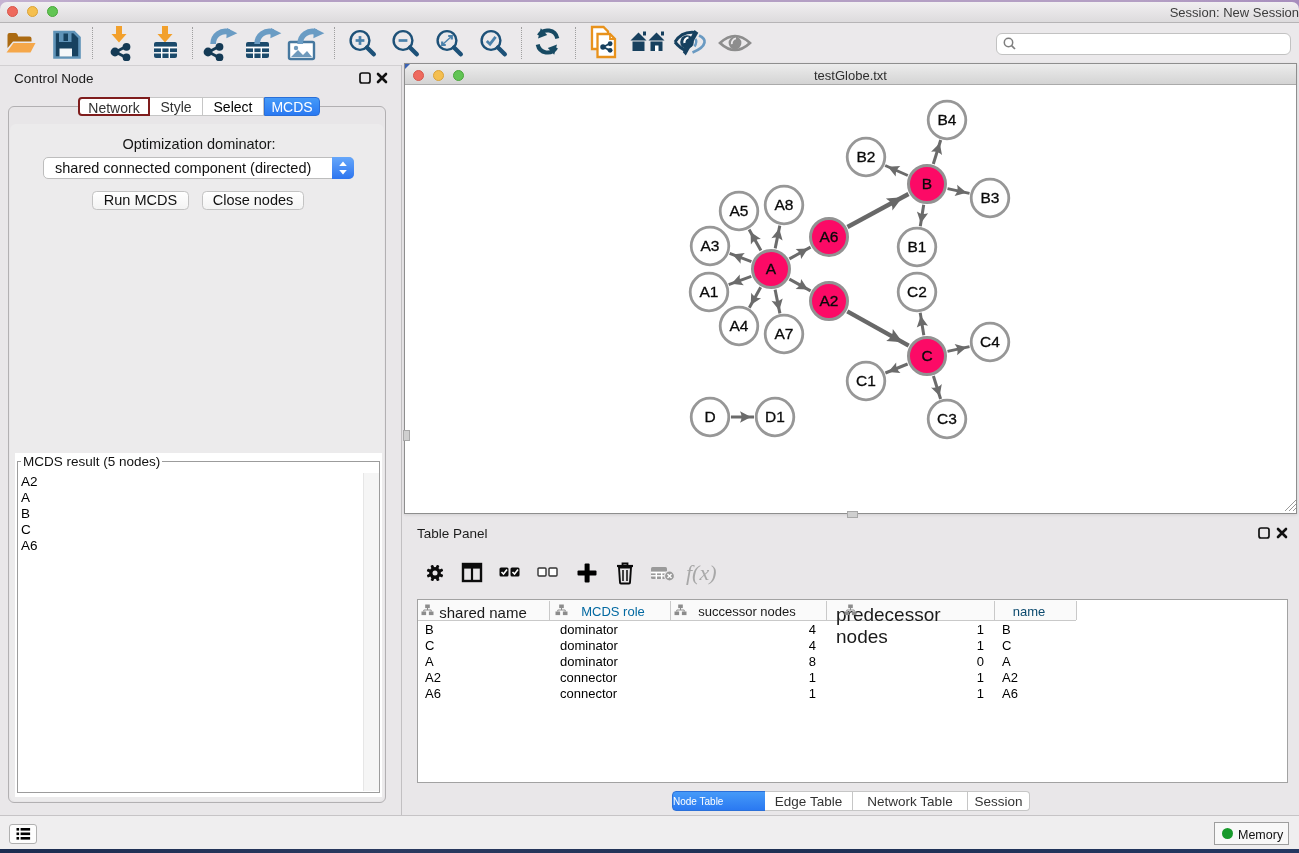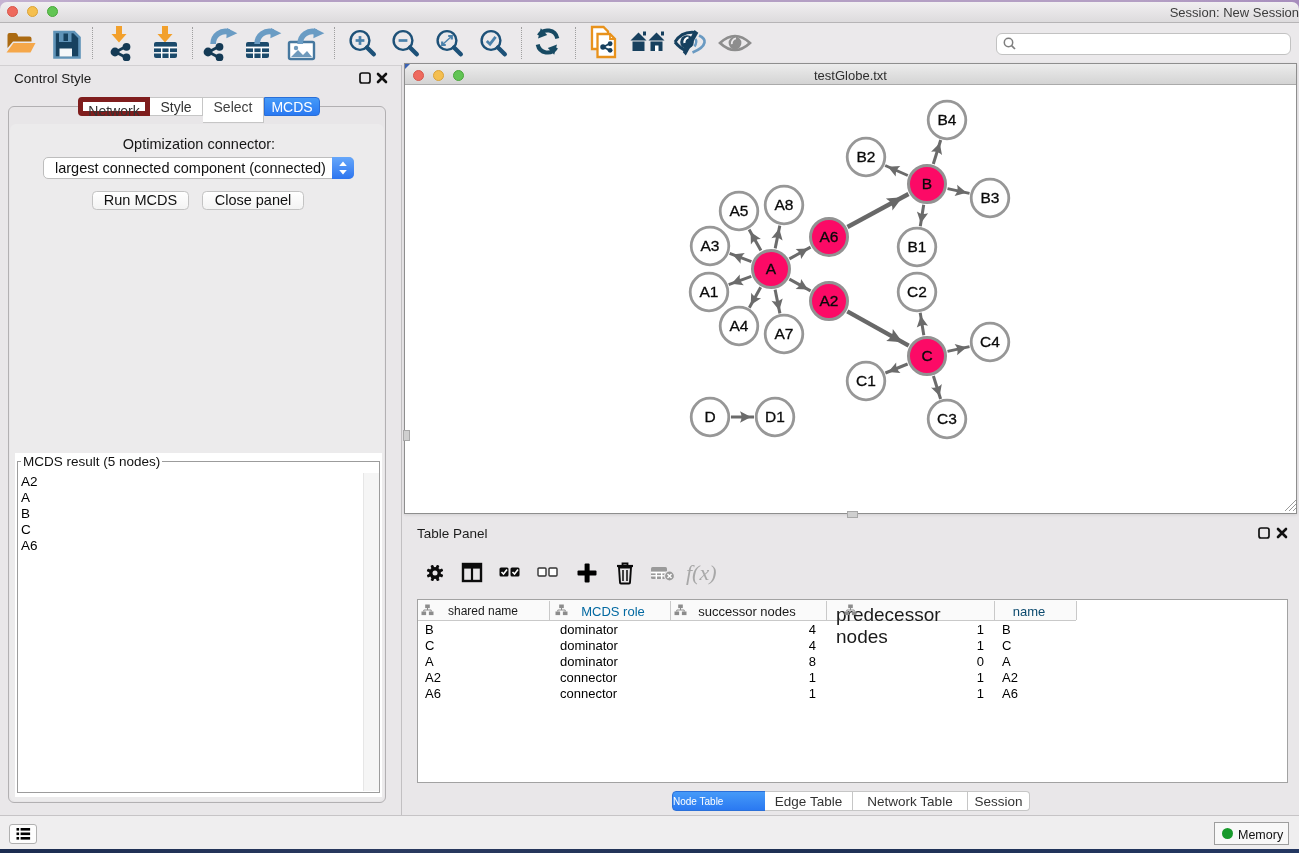--- a/index.html
+++ b/index.html
@@ -152,43 +152,43 @@
     <circle cx="17" cy="13" r="6.4" fill="#8d8d8d"></circle>
     <path d="M13.8 14.2 A5 5 0 0 1 18 8.4" fill="none" stroke="#eceaec" stroke-width="1.8"></path>
   </svg>
 <div class="abs" style="left:996px;top:33px;width:293px;height:20px;background:#fff;border:1px solid #c2c2c2;border-radius:6px"></div>
 <svg style="position:absolute;left:1003px;top:37px" width="14" height="14" viewBox="0 0 14 14">
     <circle cx="5.5" cy="5.5" r="4.2" fill="none" stroke="#7e7e7e" stroke-width="1.5"></circle>
     <line x1="8.6" y1="8.6" x2="12" y2="12" stroke="#7e7e7e" stroke-width="1.7"></line>
   </svg>
 <div class="abs" style="left:0;top:65px;width:401px;height:750px;background:#e9e7e9;border-top:1px solid #d2d0d2"></div>
 <div class="abs" style="left:401px;top:65px;width:0;height:750px;border-left:1px solid #c2c0c2"></div>
-<div class="abs" style="left:14px;top:71px;font-size:13.5px;color:#1c1c1c">Control Style</div>
+<div class="abs" style="left:14px;top:71px;font-size:13.5px;color:#1c1c1c">Control Node</div>
 <svg style="position:absolute;left:359px;top:72px" width="12" height="12" viewBox="0 0 12 12">
     <rect x="1" y="1" width="10" height="10" rx="2" fill="none" stroke="#111" stroke-width="1.7"></rect>
   </svg>
 <svg style="position:absolute;left:376px;top:72px" width="12" height="12" viewBox="0 0 12 12">
     <path d="M2 2 L10 10 M10 2 L2 10" stroke="#111" stroke-width="2.6" stroke-linecap="round"></path>
   </svg>
 <div class="abs" style="left:8px;top:106px;width:378px;height:697px;background:#e8e6e8;border:1px solid #b2b0b2;border-radius:6px;box-sizing:border-box"></div>
 <div class="abs" style="left:10px;top:124px;width:374px;height:677px;background:#ecebec;border-radius:6px"></div>
-<div class="abs" style="left:78px;top:97px;width:72px;height:19px;background:#fff;color:#333;border:5px solid #7f1d1d;border-radius:4px 0 0 4px;box-sizing:border-box;font-size:14px;text-align:center;line-height:18px">Network</div>
+<div class="abs" style="left:78px;top:97px;width:72px;height:19px;background:#fff;color:#333;border:2px solid #7f1d1d;border-radius:4px 0 0 4px;box-sizing:border-box;font-size:14px;text-align:center;line-height:18px">Network</div>
 <div class="abs" style="left:150px;top:97px;width:53px;height:19px;background:#fff;color:#333;border:1px solid #c6c6c6;border-left:none;box-sizing:border-box;font-size:14px;text-align:center;line-height:18px">Style</div>
-<div class="abs" style="left:203px;top:97px;width:61px;height:26px;background:#fff;color:#404040;border:1px solid #c6c6c6;border-left:none;box-sizing:border-box;font-size:14px;text-align:center;line-height:18px">Select</div>
+<div class="abs" style="left:203px;top:97px;width:61px;height:19px;background:#fff;color:#000000;border:1px solid #c6c6c6;border-left:none;box-sizing:border-box;font-size:14px;text-align:center;line-height:18px">Select</div>
 <div class="abs" style="left:264px;top:97px;width:56px;height:19px;background:linear-gradient(#459af8,#2a79f2);color:#fff;border:1px solid #2a6fd8;border-radius:0 4px 4px 0;box-sizing:border-box;font-size:14px;text-align:center;line-height:18px">MCDS</div>
-<div class="abs" style="left:0;top:136px;width:398px;text-align:center;font-size:14.5px;color:#161616">Optimization connector:</div>
+<div class="abs" style="left:0;top:136px;width:398px;text-align:center;font-size:14.5px;color:#161616">Optimization dominator:</div>
 <div class="abs" style="left:43px;top:157px;width:311px;height:22px;background:#fff;border:1px solid #bdbdbd;border-radius:5px;box-sizing:border-box"></div>
-<div class="abs" style="left:55px;top:160px;font-size:14.5px;color:#111">largest connected component (connected)</div>
+<div class="abs" style="left:55px;top:160px;font-size:14.5px;color:#111">shared connected component (directed)</div>
 <div class="abs" style="left:332px;top:157px;width:22px;height:22px;background:linear-gradient(#66a7fa,#2d75ef);border-radius:0 5px 5px 0"></div>
 <svg style="position:absolute;left:337px;top:161px" width="12" height="14" viewBox="0 0 12 14">
     <path d="M6 0.5 L9.8 5 L2.2 5 Z" fill="#fff"></path>
     <path d="M6 13.5 L9.8 9 L2.2 9 Z" fill="#fff"></path>
   </svg>
 <div class="abs" style="left:92px;top:191px;width:97px;height:19px;background:linear-gradient(#ffffff,#f3f3f3);border:1px solid #c3c3c3;border-radius:4.5px;box-sizing:border-box;font-size:14.5px;color:#111;text-align:center;line-height:17px">Run MCDS</div>
-<div class="abs" style="left:202px;top:191px;width:102px;height:19px;background:linear-gradient(#ffffff,#f3f3f3);border:1px solid #c3c3c3;border-radius:4.5px;box-sizing:border-box;font-size:14.5px;color:#111;text-align:center;line-height:17px">Close panel</div>
+<div class="abs" style="left:202px;top:191px;width:102px;height:19px;background:linear-gradient(#ffffff,#f3f3f3);border:1px solid #c3c3c3;border-radius:4.5px;box-sizing:border-box;font-size:14.5px;color:#111;text-align:center;line-height:17px">Close nodes</div>
 <div class="abs" style="left:15px;top:453px;width:367px;height:344px;background:#fff"></div>
 <div class="abs" style="left:17px;top:461px;width:363px;height:332px;border:1px solid #9c9c9c;box-sizing:border-box"></div>
 <div class="abs" style="left:21px;top:454px;background:#fff;padding:0 2px;font-size:13.5px;color:#111">MCDS result (5 nodes)</div>
 <div class="abs" style="left:363px;top:473px;width:15px;height:318px;background:#f5f5f5;border-left:1px solid #e6e6e6"></div>
 <div class="abs" style="left:21px;top:474px;font-size:13.5px;color:#000">A2</div>
 <div class="abs" style="left:21px;top:490px;font-size:13.5px;color:#000">A</div>
 <div class="abs" style="left:21px;top:506px;font-size:13.5px;color:#000">B</div>
 <div class="abs" style="left:21px;top:522px;font-size:13.5px;color:#000">C</div>
 <div class="abs" style="left:21px;top:538px;font-size:13.5px;color:#000">A6</div>
 <div class="abs" style="left:404px;top:63px;width:893px;height:451px;background:#fff;border:1px solid #8e8e8e;box-sizing:border-box;box-shadow:0 1px 3px rgba(0,0,0,0.10)"></div>
@@ -342,21 +342,21 @@
     <path d="M17.5 10 L21.5 14 M21.5 10 L17.5 14" stroke="#fff" stroke-width="1.4"></path>
   </svg>
 <div class="abs" style="left:686px;top:560px;font-family:'Liberation Serif',serif;font-style:italic;font-size:22px;color:#a8a8a8">f(x)</div>
 <div class="abs" style="left:417px;top:599px;width:871px;height:184px;background:#fff;border:1px solid #a2a2a2;box-sizing:border-box"></div>
 <div class="abs" style="left:418px;top:600px;width:658px;height:21px;background:#fafafa;border-bottom:1px solid #c9c9c9;box-sizing:border-box"></div>
 <div class="abs" style="left:549px;top:601px;width:0;height:19px;border-left:1px solid #c9c9c9"></div>
 <div class="abs" style="left:670px;top:601px;width:0;height:19px;border-left:1px solid #c9c9c9"></div>
 <div class="abs" style="left:826px;top:601px;width:0;height:19px;border-left:1px solid #c9c9c9"></div>
 <div class="abs" style="left:994px;top:601px;width:0;height:19px;border-left:1px solid #c9c9c9"></div>
 <div class="abs" style="left:1076px;top:601px;width:0;height:19px;border-left:1px solid #c9c9c9"></div>
-<div class="abs" style="left:403px;top:604px;width:160px;text-align:center;font-size:12px;color:#1a1a1a">shared name</div>
+<div class="abs" style="left:403px;top:604px;width:160px;text-align:center;font-size:15px;color:#1a1a1a">shared name</div>
 <div class="abs" style="left:533px;top:604px;width:160px;text-align:center;font-size:13px;color:#0369a1">MCDS role</div>
 <div class="abs" style="left:667px;top:604px;width:160px;text-align:center;font-size:13px;color:#1a1a1a">successor nodes</div>
 <div class="abs" style="left:836px;top:604px;width:160px;text-align:left;font-size:19px;color:#1a1a1a">predecessor nodes</div>
 <div class="abs" style="left:949px;top:604px;width:160px;text-align:center;font-size:13px;color:#0c4a6e">name</div>
 <svg style="position:absolute;left:421px;top:604px" width="13" height="12" viewBox="0 0 13 12">
     <rect x="4.2" y="0.5" width="4.6" height="3.6" fill="#8c8c8c"></rect>
     <rect x="0.5" y="7.5" width="4.6" height="3.6" fill="#8c8c8c"></rect>
     <rect x="7.9" y="7.5" width="4.6" height="3.6" fill="#8c8c8c"></rect>
     <path d="M6.5 4 L6.5 6 M2.8 7.5 L2.8 6 L10.2 6 L10.2 7.5" stroke="#8c8c8c" stroke-width="1" fill="none"></path>
   </svg>

